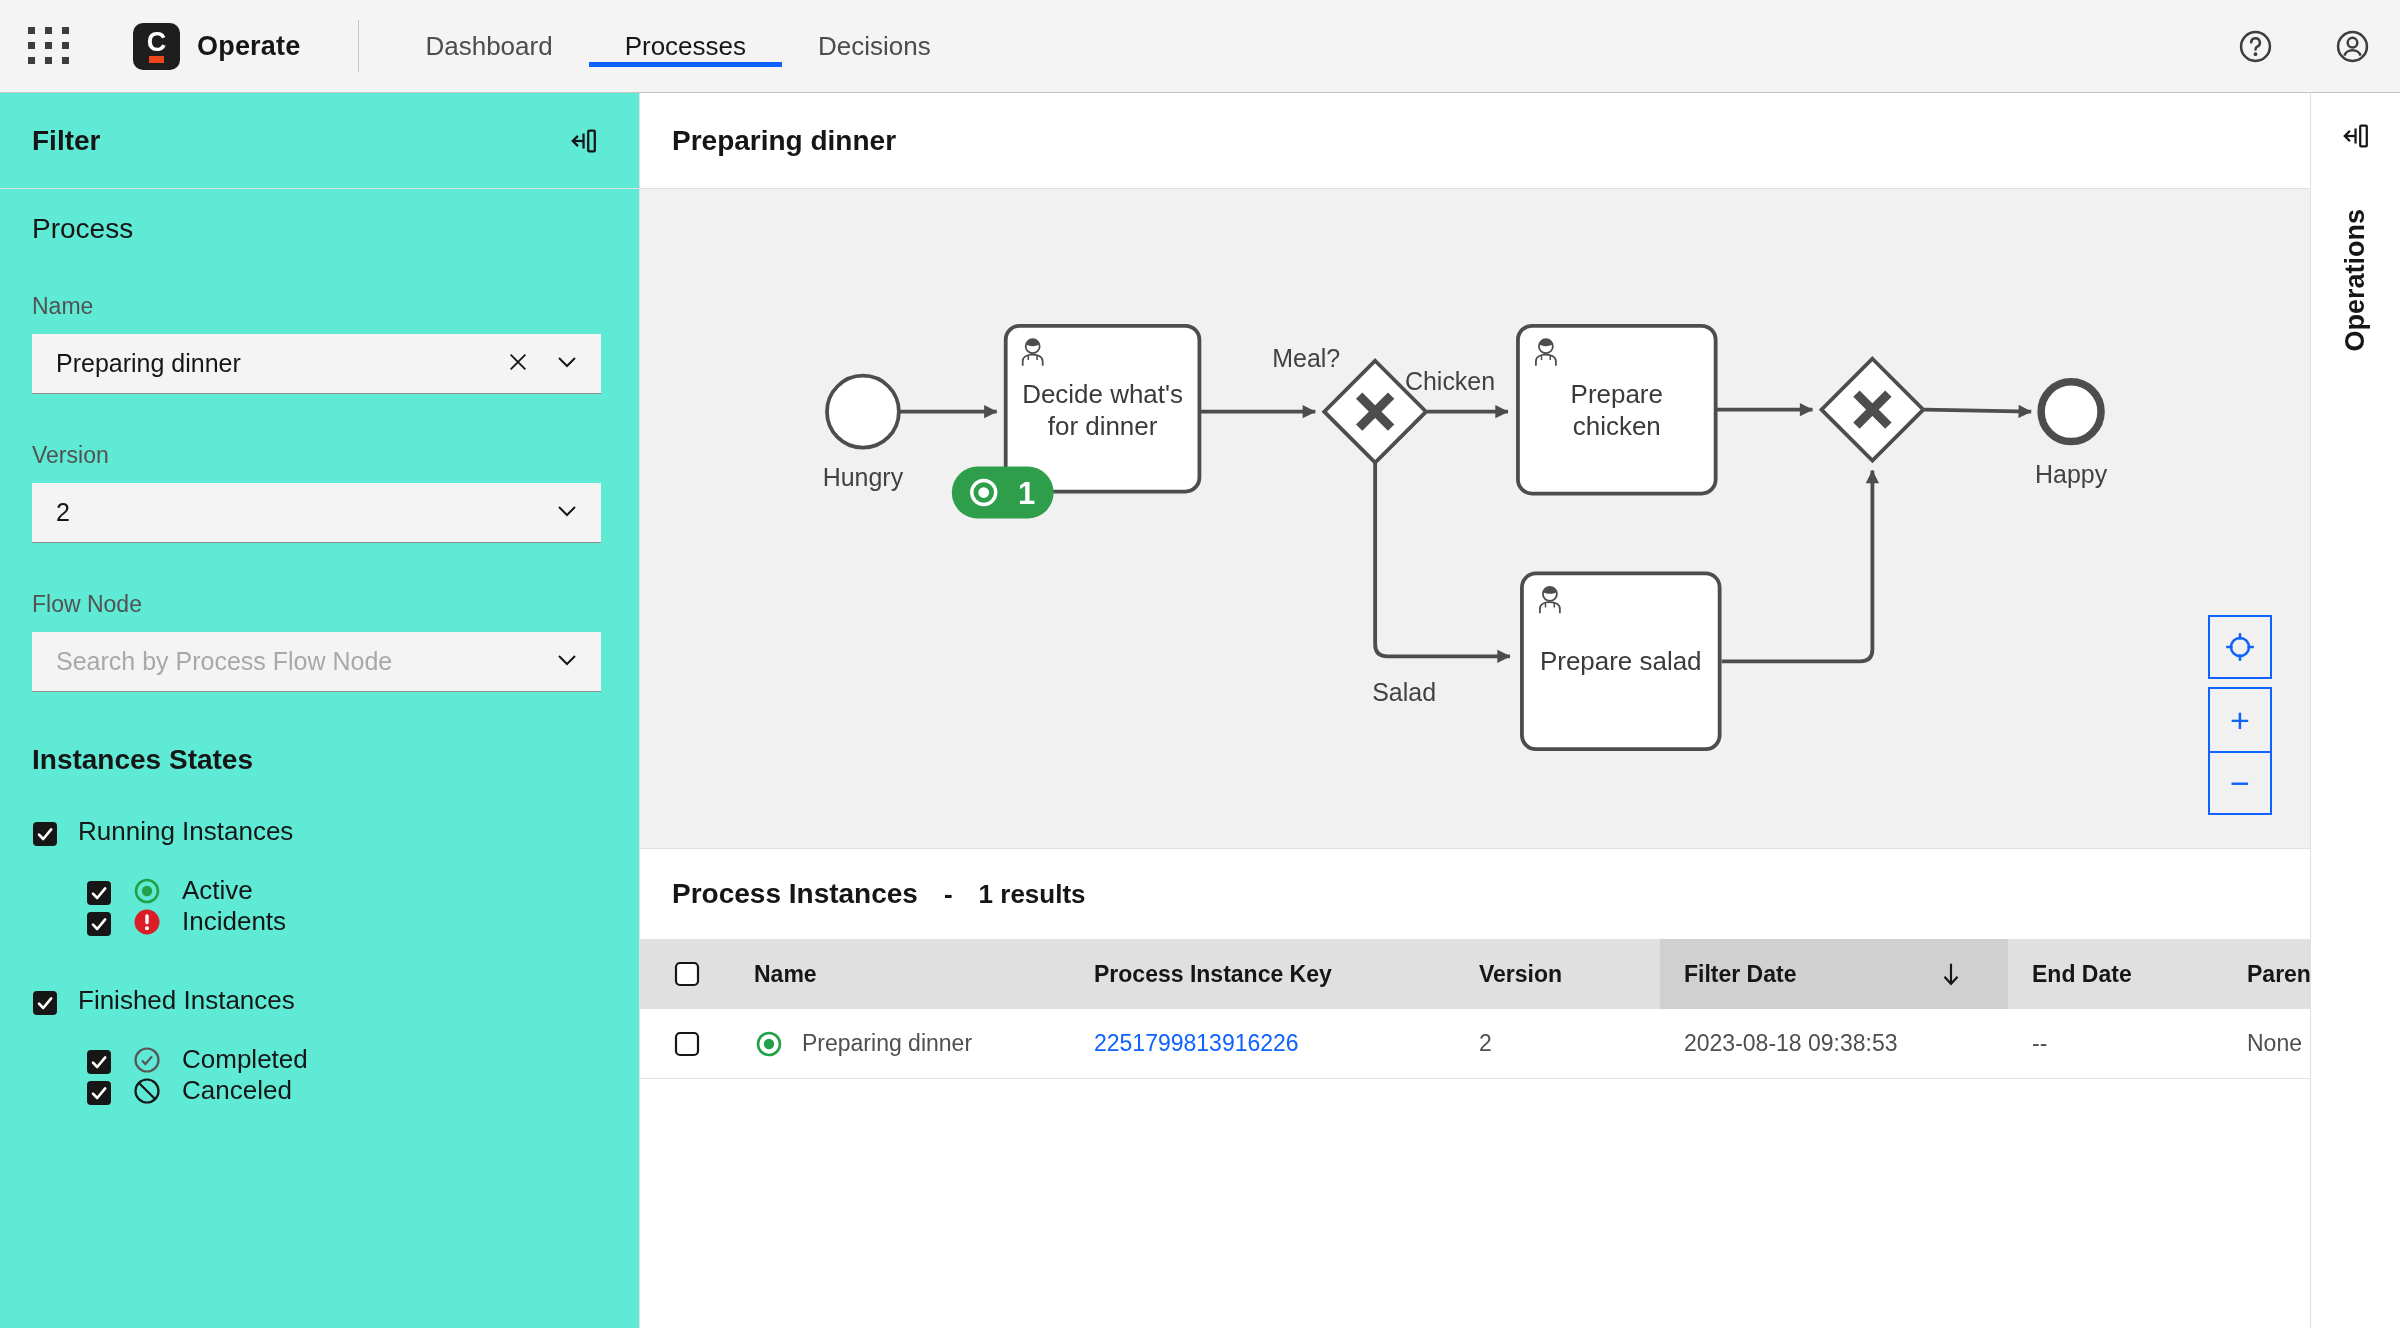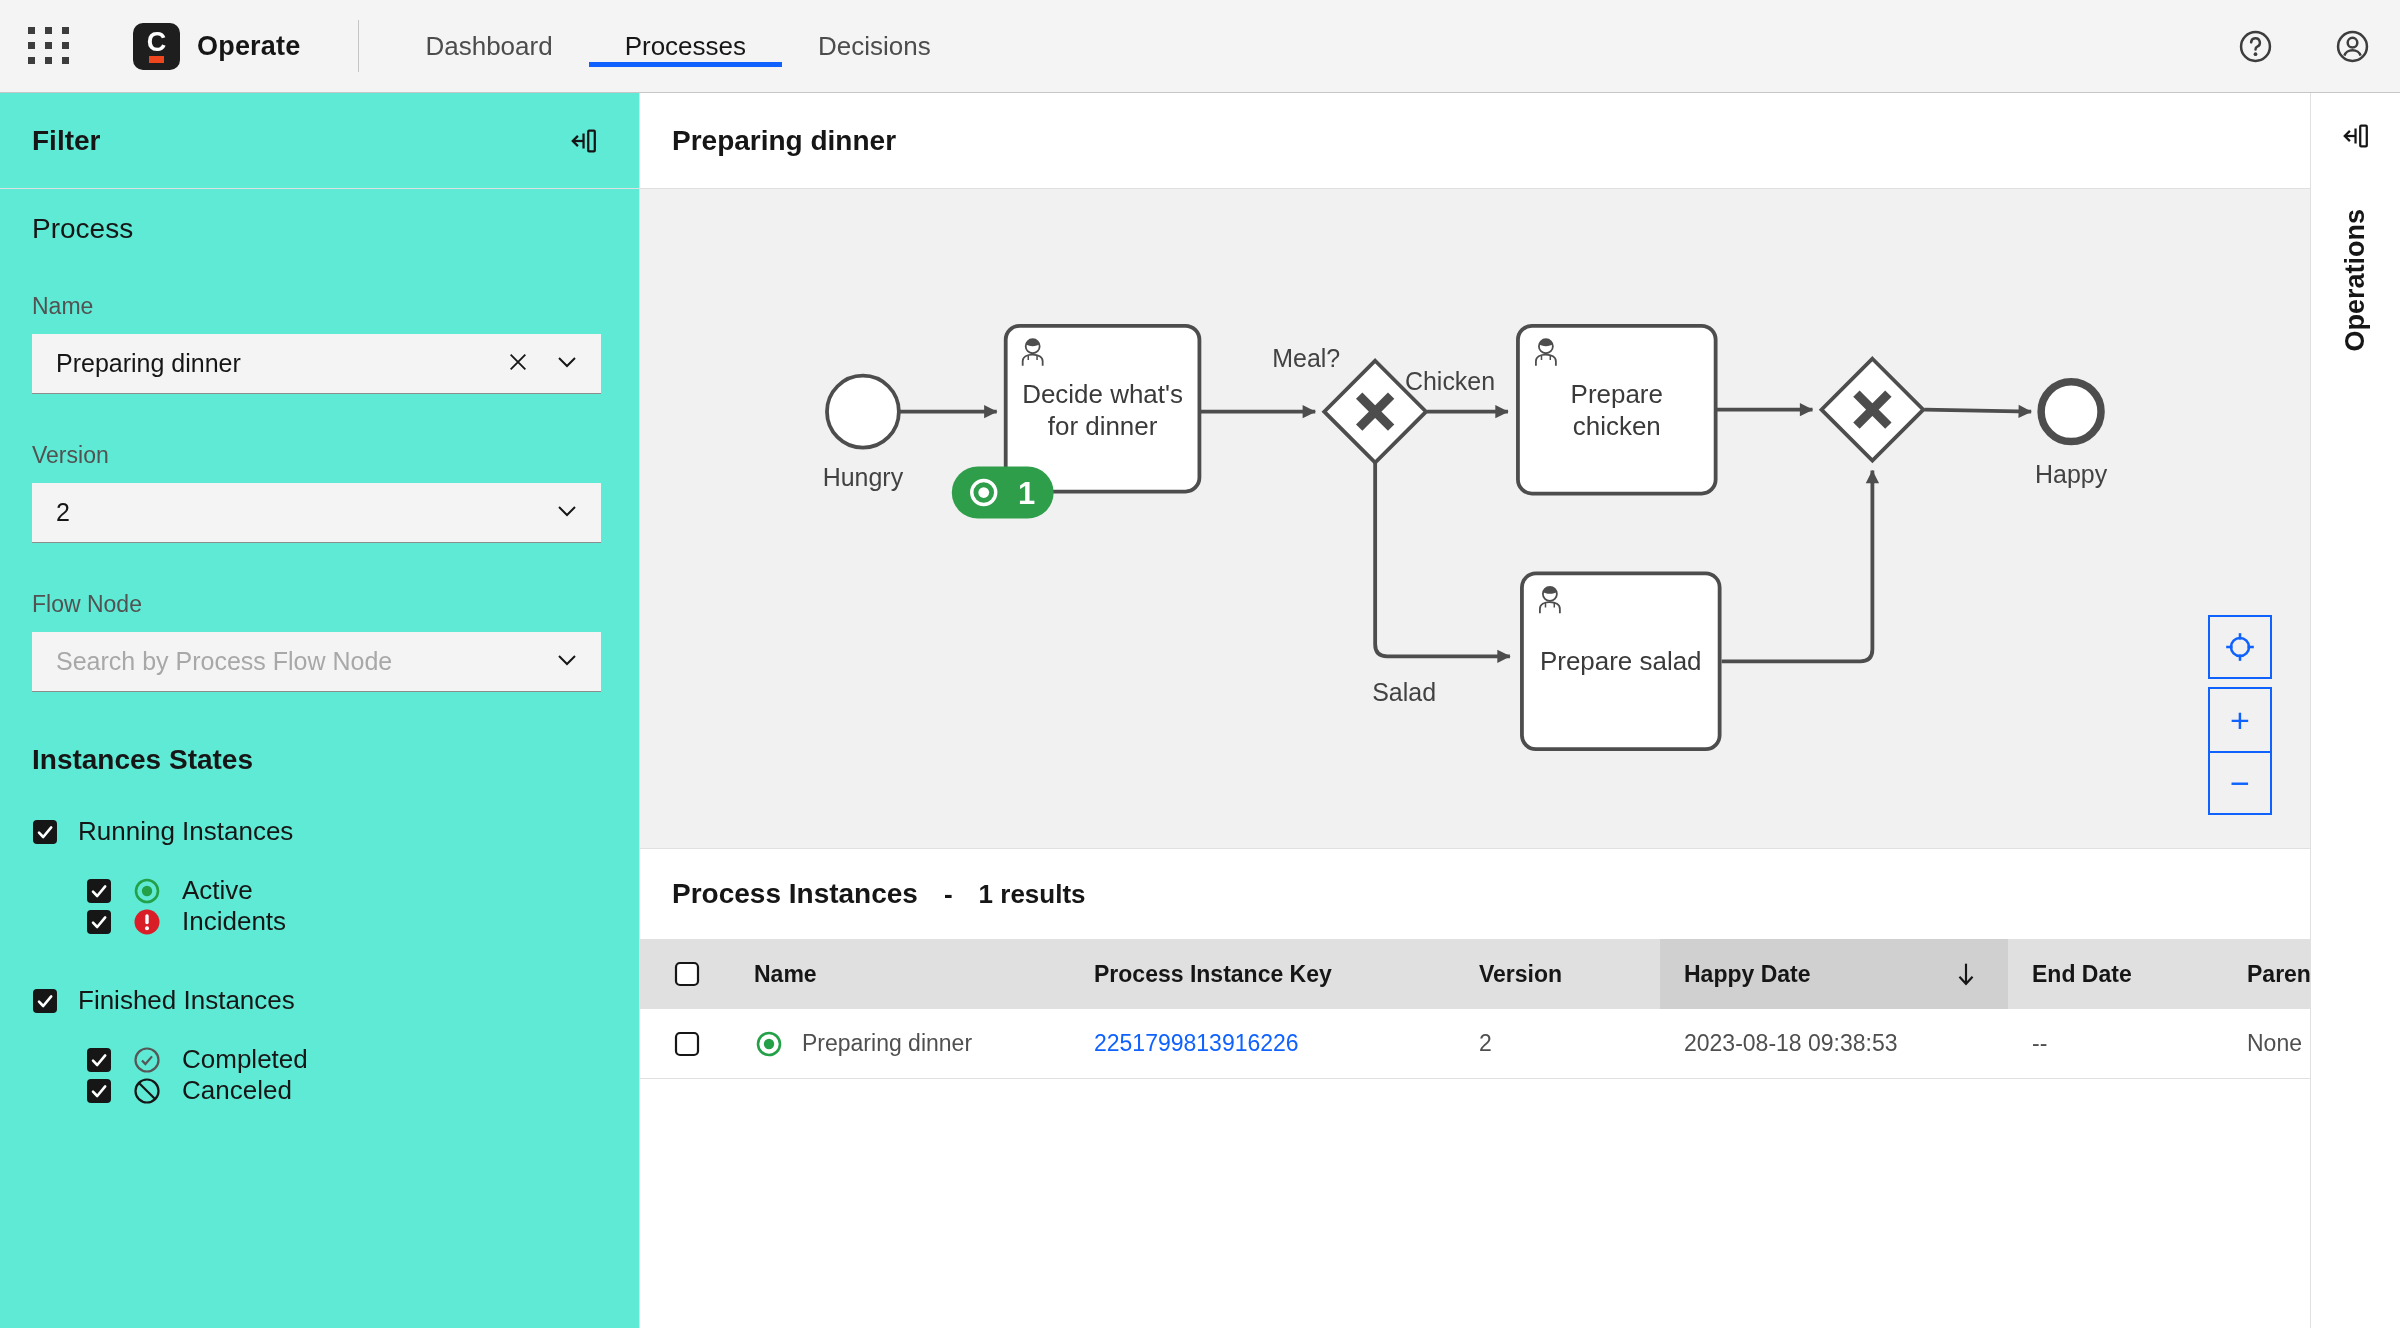--- a/index.html
+++ b/index.html
@@ -35,21 +35,21 @@
   .panel-collapse { margin-left:auto; cursor:pointer; display:flex; }
   .panel-body { padding:0 38px 0 32px; }
   .section-title { font-size:28px; font-weight:normal; margin-top:24px; }
   .field-label { font-size:23px; color:#525252; margin-top:48px; }
   .field { margin-top:14px; height:60px; background:#f4f4f4; border-bottom:1px solid #8d8d8d;
     display:flex; align-items:center; padding:0 22px 0 24px; cursor:pointer; }
   .field-value { font-size:25px; color:#161616; }
   .field-value.placeholder { color:#a8a8a8; }
   .field-icons { margin-left:auto; display:flex; align-items:center; gap:26px; }
   .states-title { font-size:28px; font-weight:bold; margin-top:52px; }
-  .cb-row { display:flex; align-items:center; gap:20px; cursor:pointer; }
+  .cb-row { display:flex; align-items:flex-end; gap:20px; cursor:pointer; }
   .cb-row .lbl { font-size:26px; color:#161616; }
   .cb-row.sub { margin-left:54px; }
   .mt40{margin-top:40px;} .mt28{margin-top:28px;} .mt24{} .mt48{margin-top:48px;}
   .more-filters { margin-top:58px; display:flex; justify-content:flex-end; align-items:center;
     gap:14px; color:#0f62fe; font-size:28px; cursor:pointer; }
 
   
   .center-col { width:1670px; display:flex; flex-direction:column; background:#fff; }
   .diagram-header { height:96px; border-bottom:1px solid #e0e0e0; display:flex; align-items:center;
     padding:0 32px; }
@@ -353,21 +353,21 @@
     <div class="grid-cols table-header">
       <div class="cb-cell">
         <svg width="26" height="26" viewBox="0 0 26 26">
           <rect x="2" y="2" width="22" height="22" rx="4" fill="#fff" stroke="#161616" stroke-width="2.2"></rect>
         </svg>
       </div>
       <div class="th-cell">Name</div>
       <div class="th-cell">Process Instance Key</div>
       <div class="th-cell">Version</div>
       <div class="th-cell sorted">
-        <span>Happy Date</span>
+        <span>Filter Date</span>
         <span class="sort-arrow">
           <svg width="30" height="30" viewBox="0 0 32 32">
               <line x1="16" y1="5" x2="16" y2="26" stroke="#161616" stroke-width="2.3"></line>
               <path d="M9 19 L16 26.5 L23 19" fill="none" stroke="#161616" stroke-width="2.3"></path>
             </svg>
         </span>
       </div>
       <div class="th-cell">End Date</div>
       <div class="th-cell">Parent Process Instance Key</div>
     </div>

